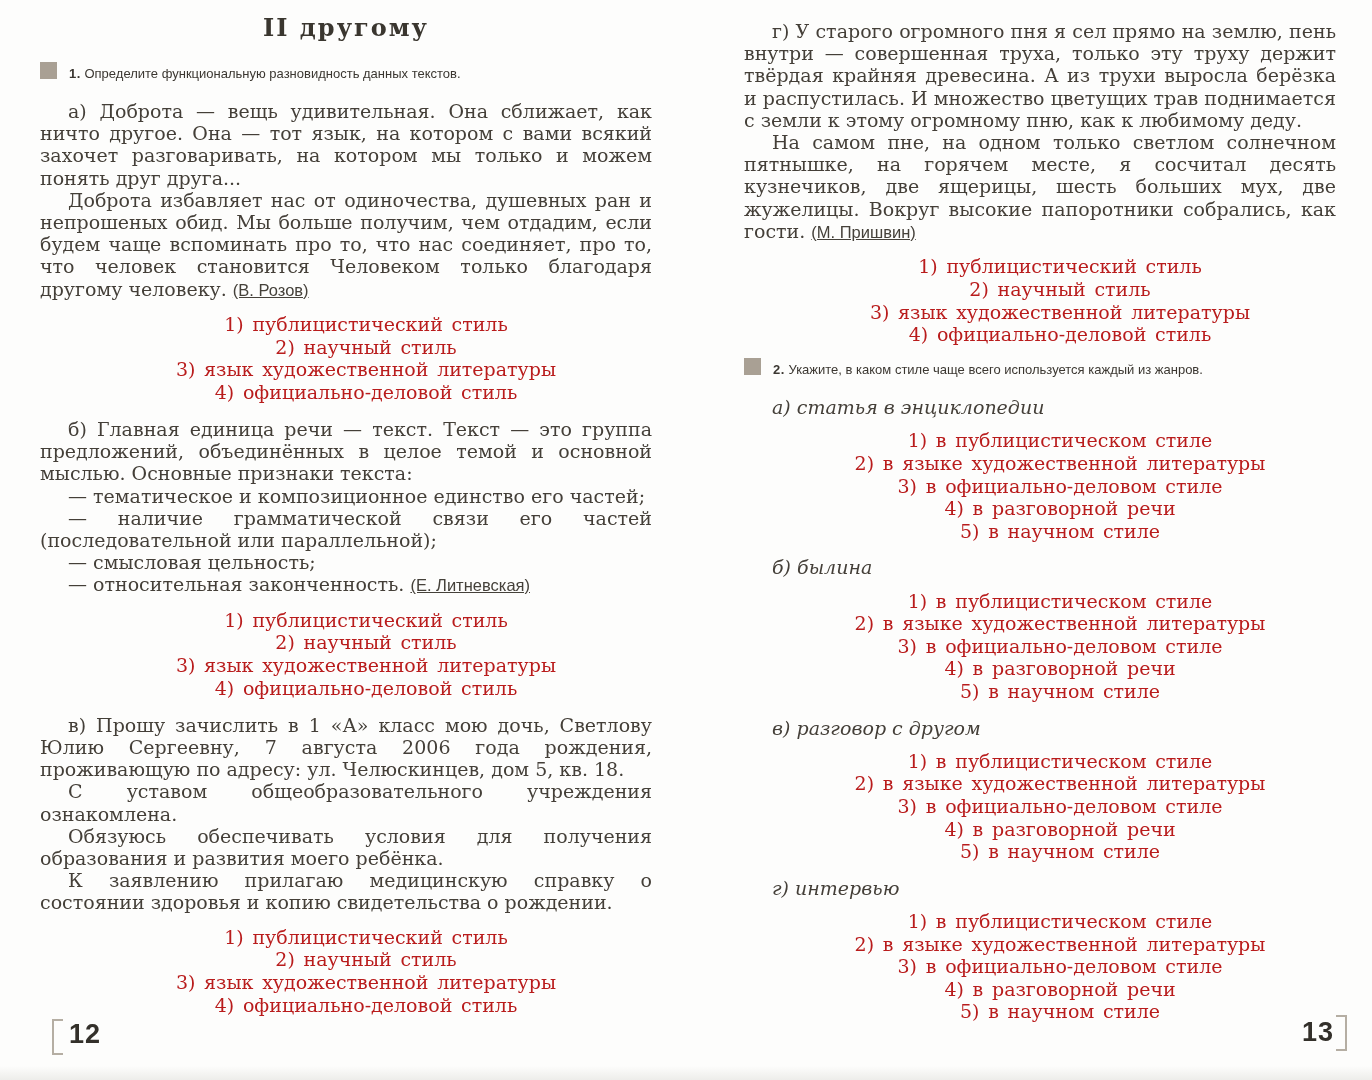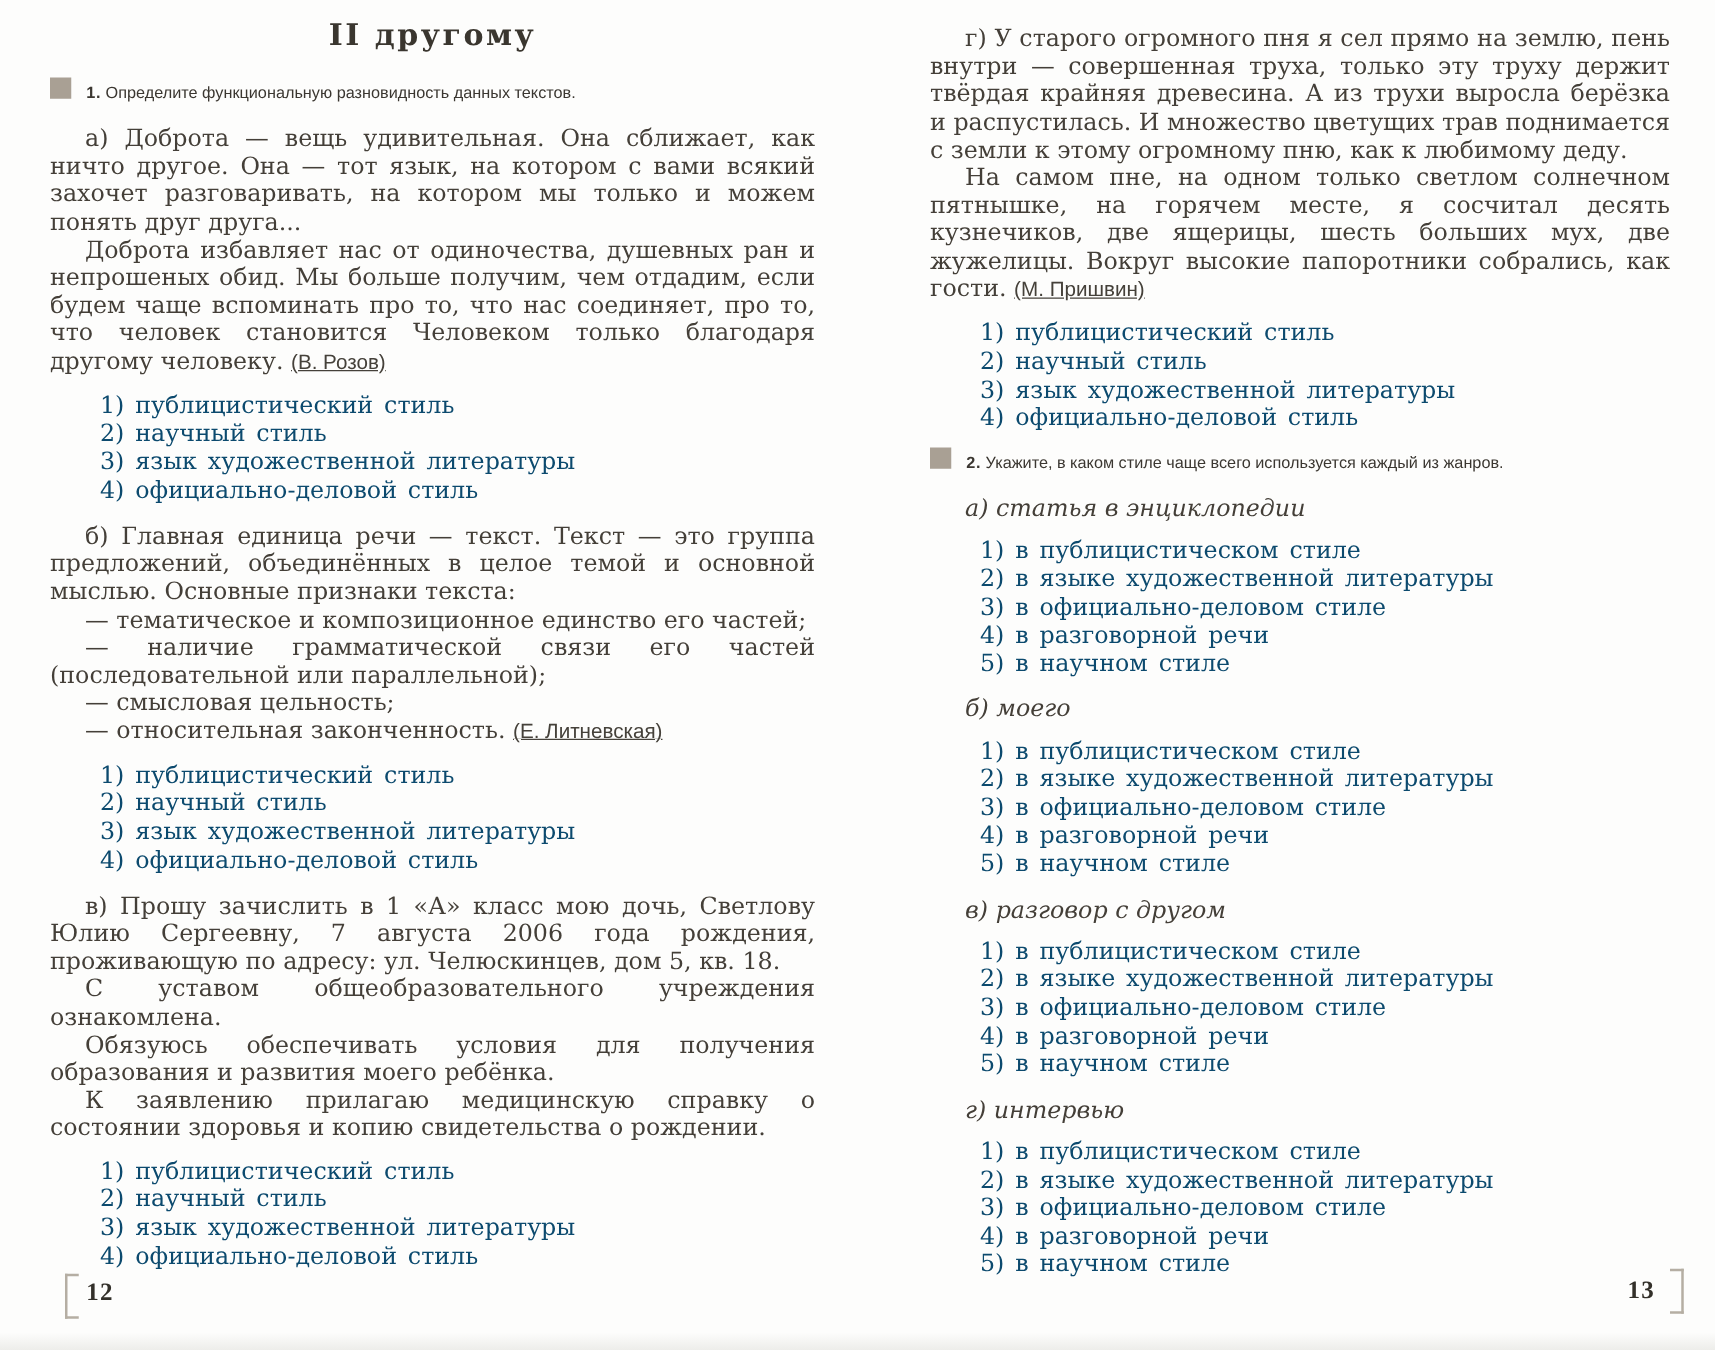--- a/index.html
+++ b/index.html
@@ -43,36 +43,37 @@
   }
   .attr{
     font-family:"Liberation Sans",sans-serif;
     font-size:16.5px;
     color:#45413a;
     text-decoration:underline;
   }
   .opts{
     margin:12px 0 12px 40px;
     font-size:19px;line-height:22.8px;
-    color:#0c4a6e;
+    color:#b91c1c;
     word-spacing:0.14em;
+    text-align:center;
   }
   .genre{
     margin:14px 0 0 0;
     font-size:19px;line-height:22.2px;
     color:#443f38;
     text-indent:28px;
     font-style:italic;
   }
   .opts5{line-height:22.6px;}
 
   .footer{position:absolute;}
   .pagenum{
-    font-family:Liberation Serif, serif;
-    font-weight:bold;font-size:20px;line-height:24px;
+    font-family:Liberation Sans, sans-serif;
+    font-weight:bold;font-size:27px;line-height:24px;
     color:#33302a;
     letter-spacing:1px;
   }
   .bracket{
     position:absolute;width:9px;height:32px;
     border-color:#b5aea3;border-style:solid;border-width:0;
   }
   .bracket-l{border-left-width:2px;border-top-width:2px;border-bottom-width:2px;}
   .bracket-r{border-right-width:2px;border-top-width:2px;border-bottom-width:2px;}
   .footer-left{left:52px;top:1019px;width:80px;height:36px;}
@@ -159,21 +160,21 @@
 
     <p class="genre">а) статья в энциклопедии</p>
     <div class="opts opts5" style="margin-top:11px;">
       <div>1) в публицистическом стиле</div>
       <div>2) в языке художественной литературы</div>
       <div>3) в официально-деловом стиле</div>
       <div>4) в разговорной речи</div>
       <div>5) в научном стиле</div>
     </div>
 
-    <p class="genre">б) моего</p>
+    <p class="genre">б) былина</p>
     <div class="opts opts5" style="margin-top:11px;">
       <div>1) в публицистическом стиле</div>
       <div>2) в языке художественной литературы</div>
       <div>3) в официально-деловом стиле</div>
       <div>4) в разговорной речи</div>
       <div>5) в научном стиле</div>
     </div>
 
     <p class="genre">в) разговор с другом</p>
     <div class="opts opts5" style="margin-top:11px;">

